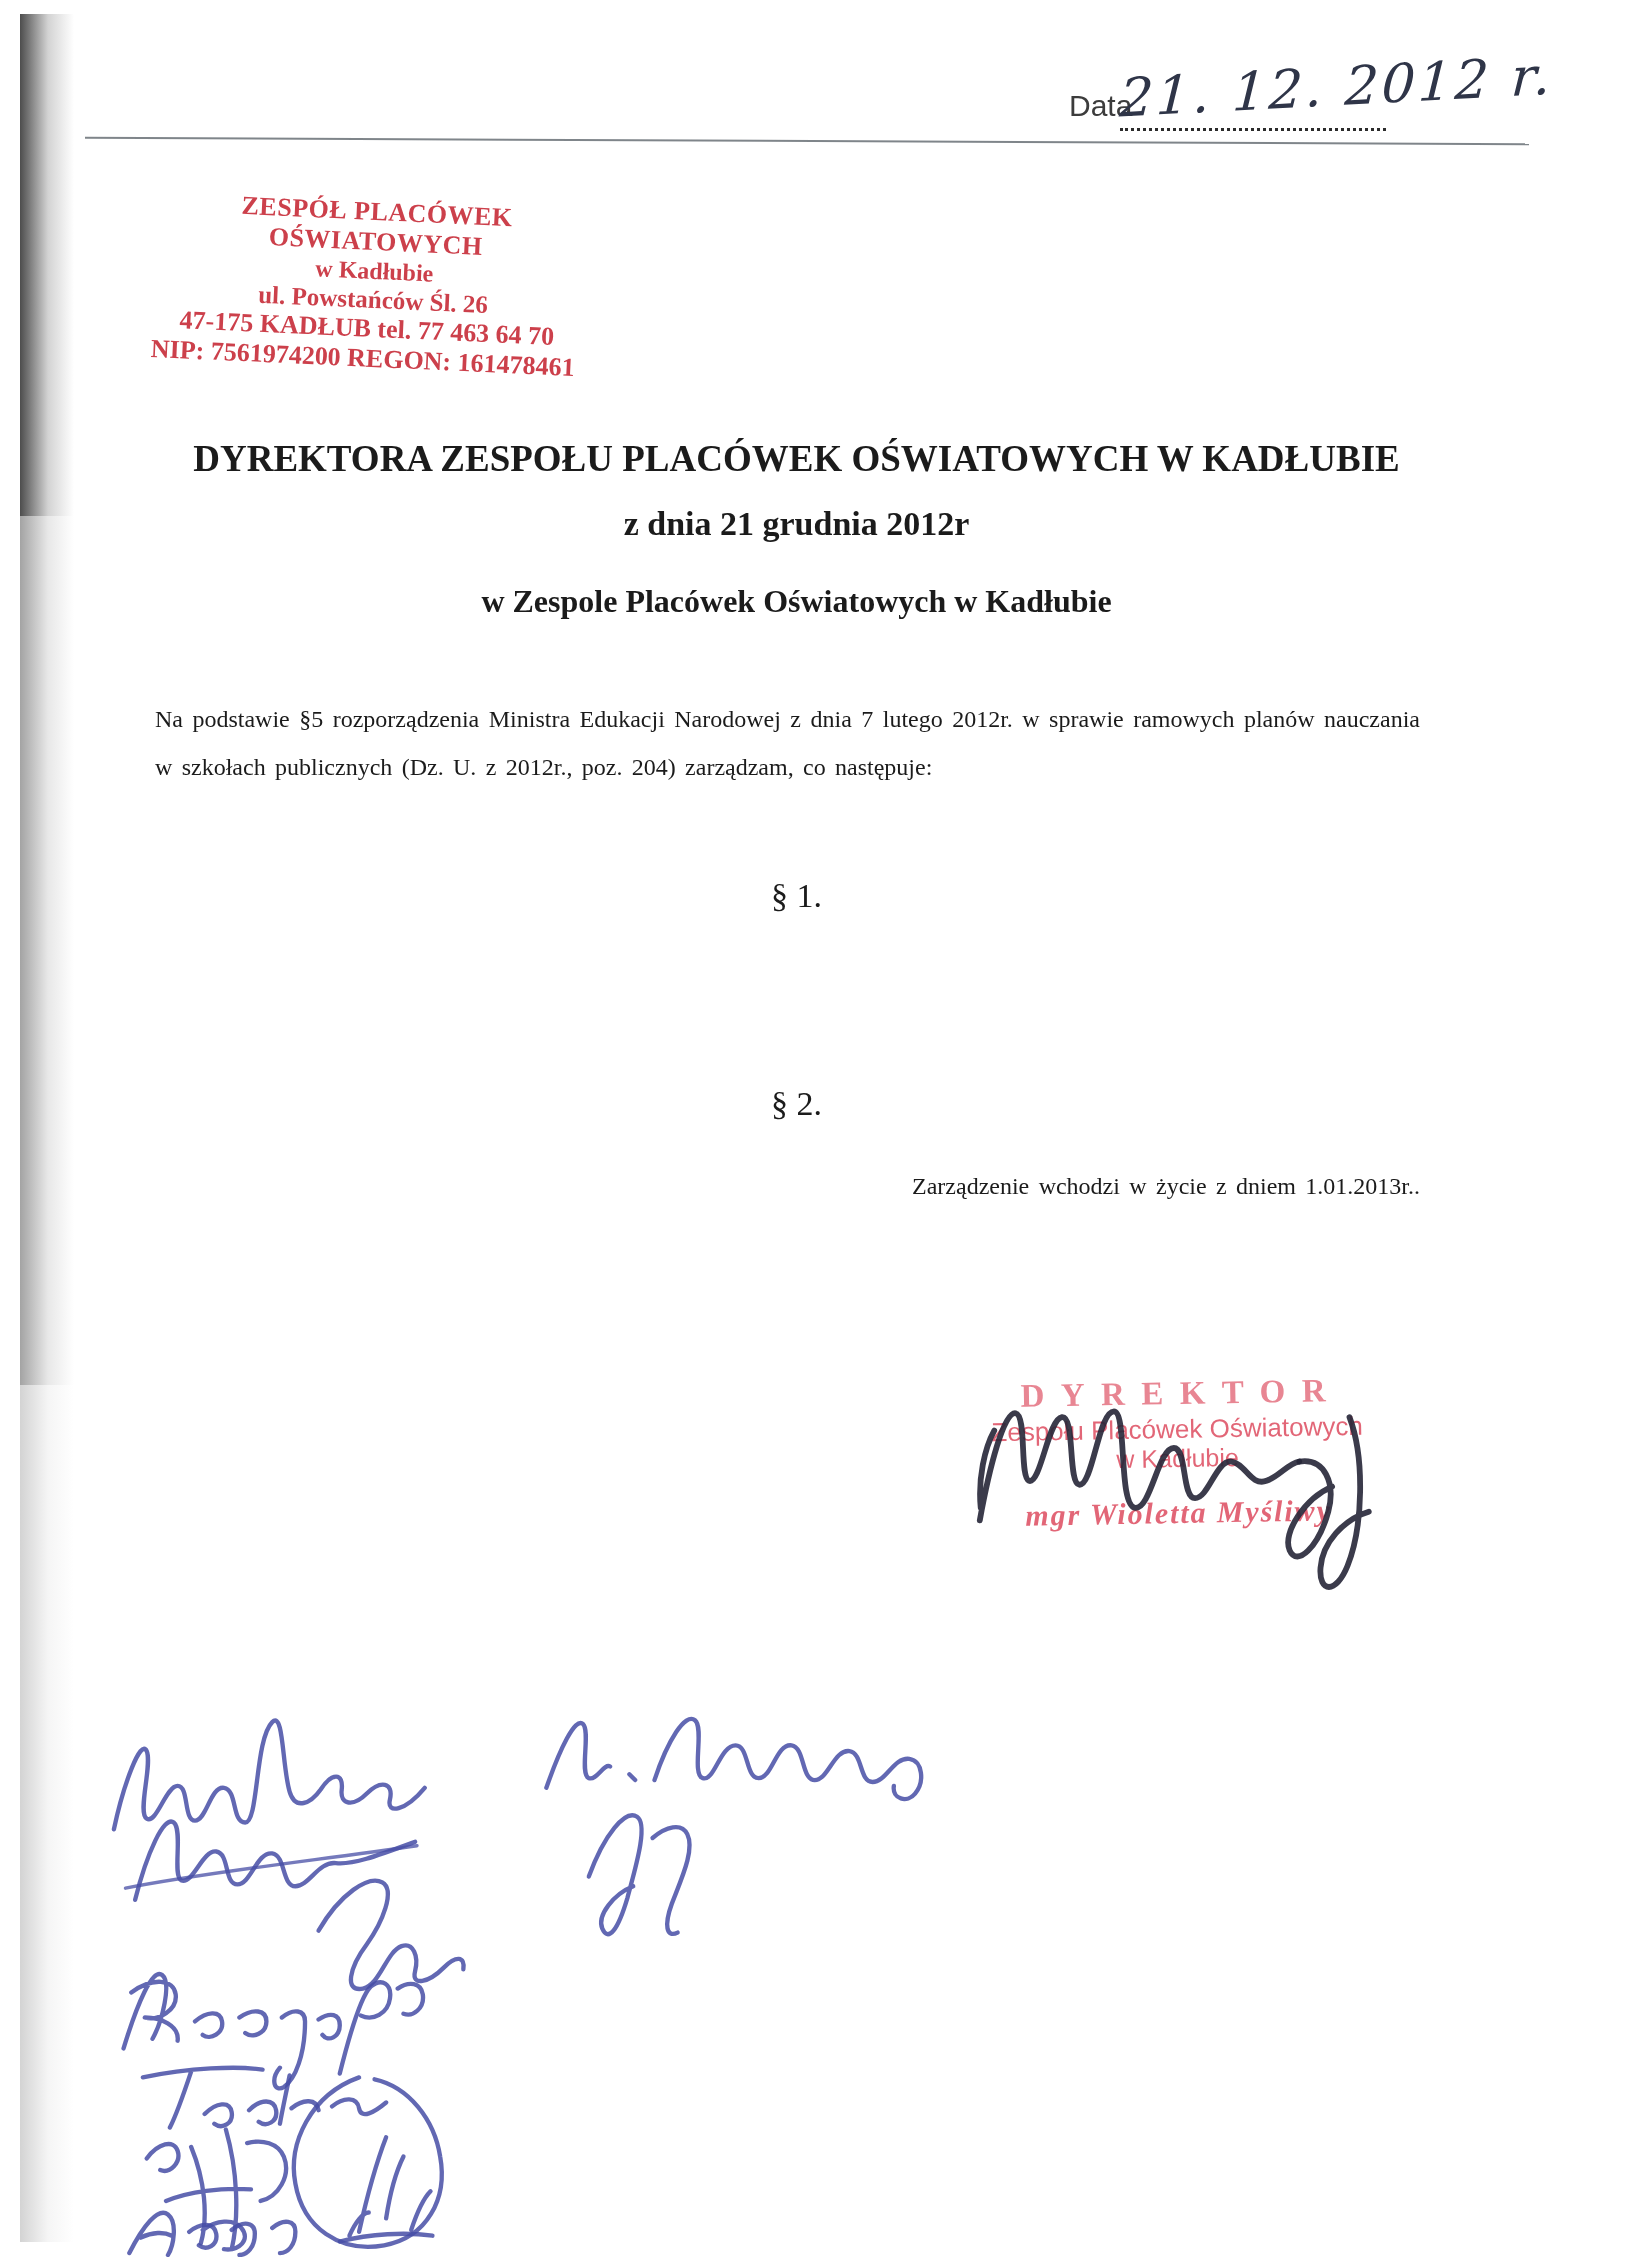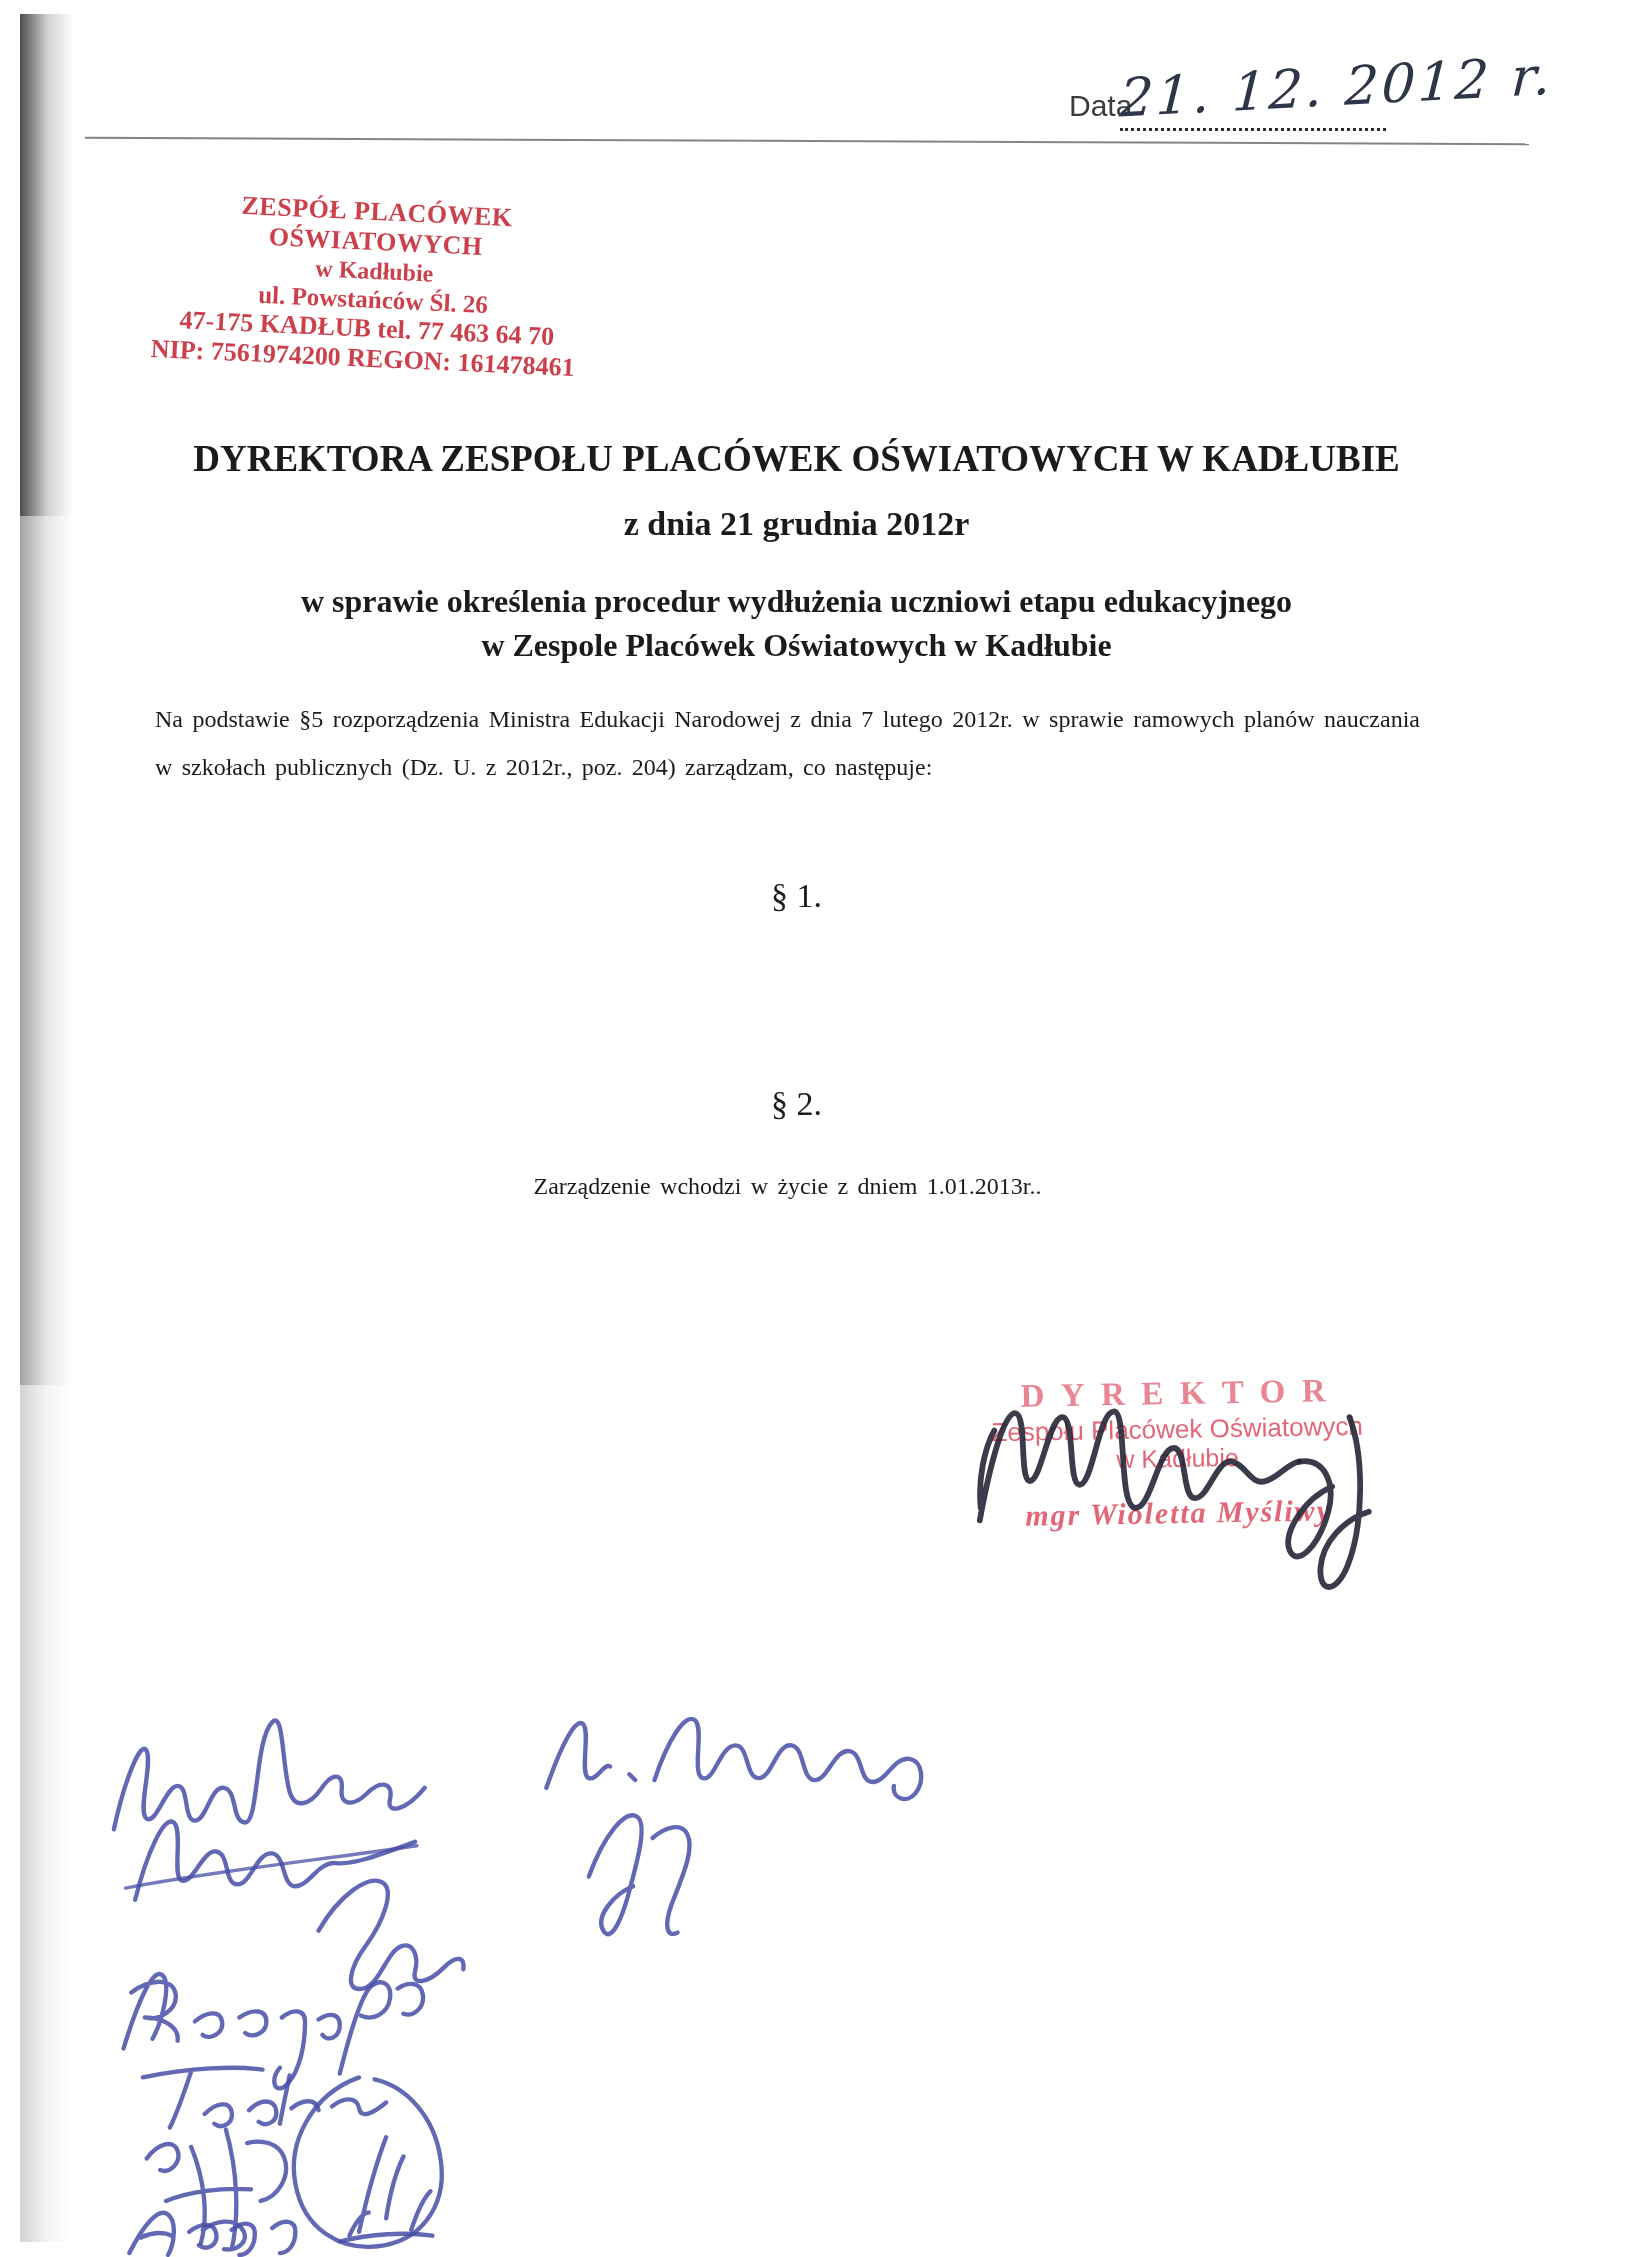--- a/index.html
+++ b/index.html
@@ -44,21 +44,21 @@
   .hwrap{position:absolute;left:164px;width:1265px;text-align:center;}
   .h1{top:339px;font-size:37px;font-weight:bold;letter-spacing:0.5px;}
   .h2{top:437px;font-size:37px;font-weight:bold;}
   .h3{top:505px;font-size:34px;font-weight:bold;}
   .subject{top:579px;font-size:32px;font-weight:bold;line-height:44px;}
 
   
   .para{position:absolute;left:155px;width:1265px;font-size:24px;line-height:48px;text-align:justify;word-spacing:.14em;margin:0;}
   .p1{top:695px;}
   .p2{top:958px;}
-  .p3{top:1162px;text-align:center;}
+  .p3{top:1162px;text-align:right;}
   .smark{position:absolute;left:164px;width:1265px;text-align:center;font-size:34px;}
   .m1{top:877px;}
   .m2{top:1085px;}
 
   
   .stamp-dir{
     position:absolute;left:973px;top:1375px;width:409px;text-align:center;
     color:var(--director-stamp-red);transform:rotate(-1deg);opacity:.92;
   }
   .stamp-dir .t1{font-size:33px;font-weight:bold;letter-spacing:16.4px;margin-left:9.7px;opacity:.8;}
@@ -93,21 +93,20 @@
     <div class="s1">ZESPÓŁ PLACÓWEK OŚWIATOWYCH</div>
     <div class="s2">w Kadłubie</div>
     <div class="s3">ul. Powstańców Śl. 26</div>
     <div class="s4">47-175 KADŁUB  tel. 77 463 64 70</div>
     <div class="s5">NIP: 7561974200   REGON: 161478461</div>
   </div>
 
   <div class="hwrap h2">DYREKTORA ZESPOŁU PLACÓWEK OŚWIATOWYCH W KADŁUBIE</div>
   <div class="hwrap h3">z dnia 21 grudnia 2012r</div>
   <div class="hwrap subject">
-    <div>w sprawie określenia procedur wydłużenia uczniowi etapu edukacyjnego</div>
     <div>w Zespole Placówek Oświatowych w Kadłubie</div>
   </div>
 
   <p class="para p1">Na podstawie §5  rozporządzenia Ministra Edukacji Narodowej z dnia 7 lutego 2012r. w sprawie ramowych planów nauczania w szkołach publicznych (Dz. U. z 2012r., poz. 204) zarządzam, co następuje:</p>
   <div class="smark m1">§ 1.</div>
   <div class="smark m2">§ 2.</div>
   <p class="para p3">Zarządzenie wchodzi w życie z dniem 1.01.2013r..</p>
 
   <div class="stamp-dir">
     <div class="t1">DYREKTOR</div>

